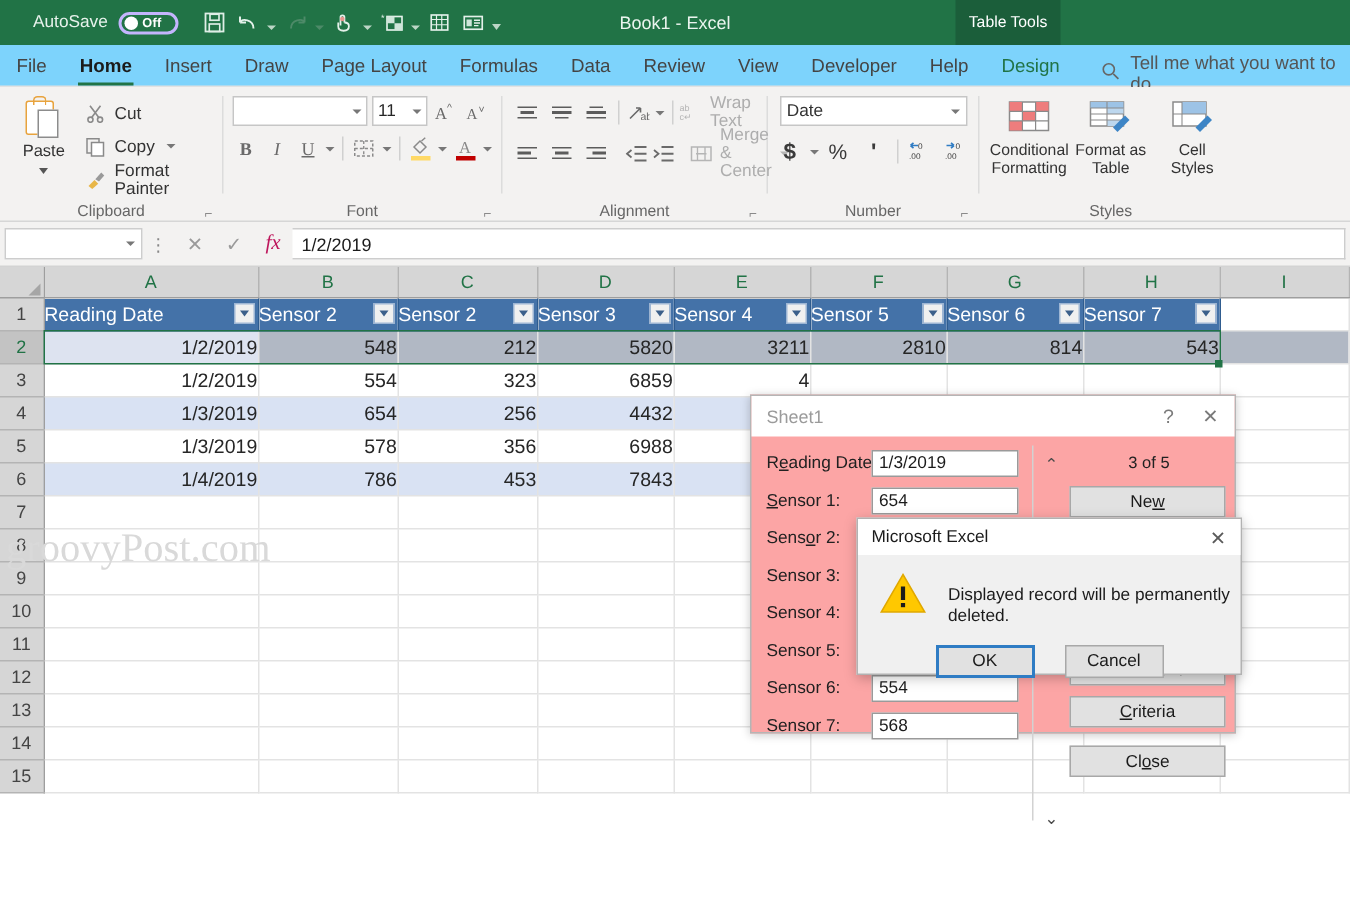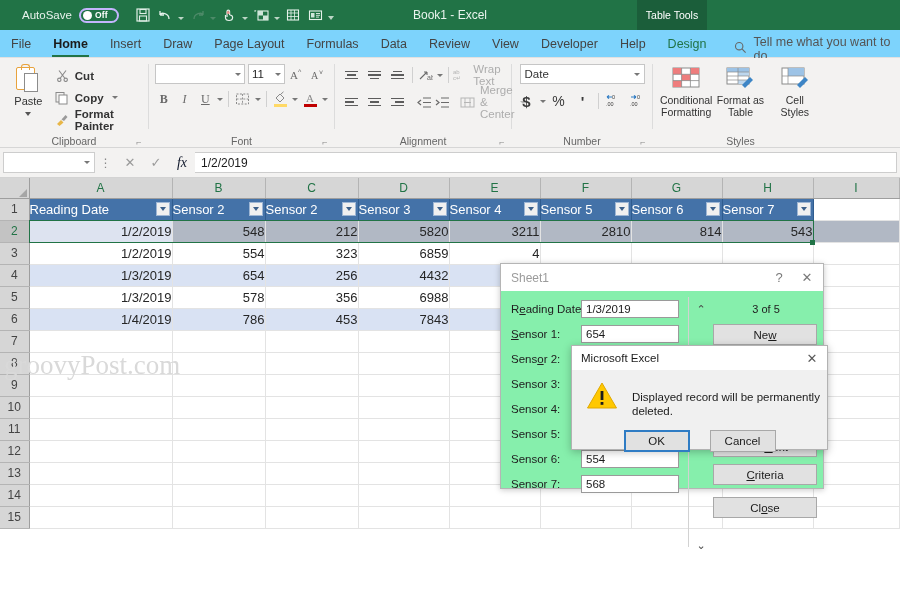--- a/index.html
+++ b/index.html
@@ -90,21 +90,21 @@
     position:absolute; left:6px; top:0px; width:9px;height:6px;
     border:1.6px solid #e8a33d; border-bottom:none; border-radius:3px 3px 0 0;
   }
   .clip-page{
     position:absolute; left:9px; top:9px; width:14px;height:19px;
     border:1.3px solid #8c8c8c; background:#fff;
   }
   .pastelbl{ font-size:11px; color:#333; margin-top:1px;}
   .arrowdown{ border-left:3.5px solid transparent;border-right:3.5px solid transparent;border-top:4px solid #555; margin-top:5px;}
 
-  .clipcmds{ display:flex;flex-direction:column; justify-content:center; gap:4px; padding-left:4px;font-weight:bold;}
+  .clipcmds{ display:flex;flex-direction:column; justify-content:center; gap:4px; padding-left:4px;}
   .cmdrow{ display:flex;align-items:center;gap:5px; font-size:11.5px;color:#333; height:18px;}
   .ic{ width:15px;height:15px;display:flex;align-items:center;justify-content:center;flex:0 0 15px;}
 
   
   .fontgrp{ width:185px; }
   .frow{ display:flex; align-items:center; gap:3px; height:22px; }
   .fontnamebox{
     width:105px;height:20px;background:#fff;border:1px solid #c6c6c6;
     display:flex;align-items:center;padding:0 3px;font-size:11.5px;
   }
@@ -201,21 +201,21 @@
   }
   .fillh{ position:absolute; width:5px;height:5px;background:#217346; }
   .watermark{
     position:absolute; left:4px; top:172px; font-family:"Liberation Serif", serif;
     font-size:27px; color:#d9d9d9; letter-spacing:0px; white-space:nowrap;
   }
 
   
   .dform{
     position:absolute; left:500px; top:263px; width:324px; height:226px;
-    background:#86efac; border:1px solid #b5b5b5;
+    background:#fca5a5; border:1px solid #b5b5b5;
     box-shadow:0 1px 6px rgba(0,0,0,.22);
   }
   .dform-tb{
     height:27px; background:#fff; display:flex; align-items:center;
     padding:0 2px 0 10px;
   }
   .dform-title{ flex:1; font-size:12px; color:#9b9b9b; }
   .tb-btn{ width:28px;height:26px;display:flex;align-items:center;justify-content:center;font-size:13px;color:#7a7a7a;}
   .dform-body{ position:relative; height:268px; }
   .flabel{ position:absolute; font-size:11.5px; color:#212121; white-space:nowrap; }
@@ -658,21 +658,21 @@
 
 <div class="fbar">
   <span class="namebox">
     <span></span>
     <span class="mini-caret"></span>
   </span>
   <span class="fbdots">⋮</span>
   <span class="fbicons">
     <span class="fbi">✕</span>
     <span class="fbi">✓</span>
-    <span class="fbi" style="font-family:'Liberation Serif',serif;font-style:italic;font-size:14px;color:#0f172a">fx</span>
+    <span class="fbi" style="font-family:'Liberation Serif',serif;font-style:italic;font-size:14px;color:#be185d">fx</span>
   </span>
   <span class="fbinput">1/2/2019</span>
 </div>
 
 <div class="gridwrap">
   <table class="grid">
     <tbody>
         <tr>
       <th class="corner"></th>
       <th class="colhead" style="width:143px">A</th>

